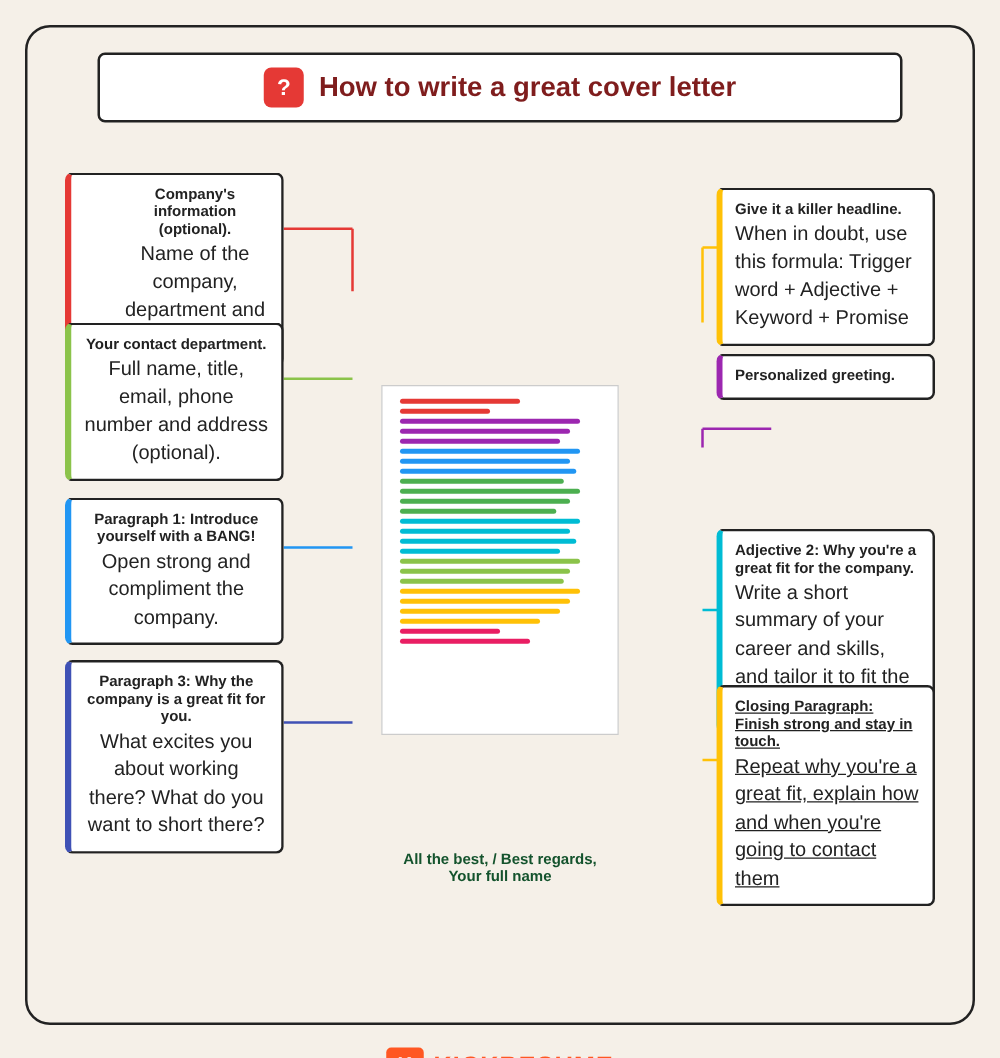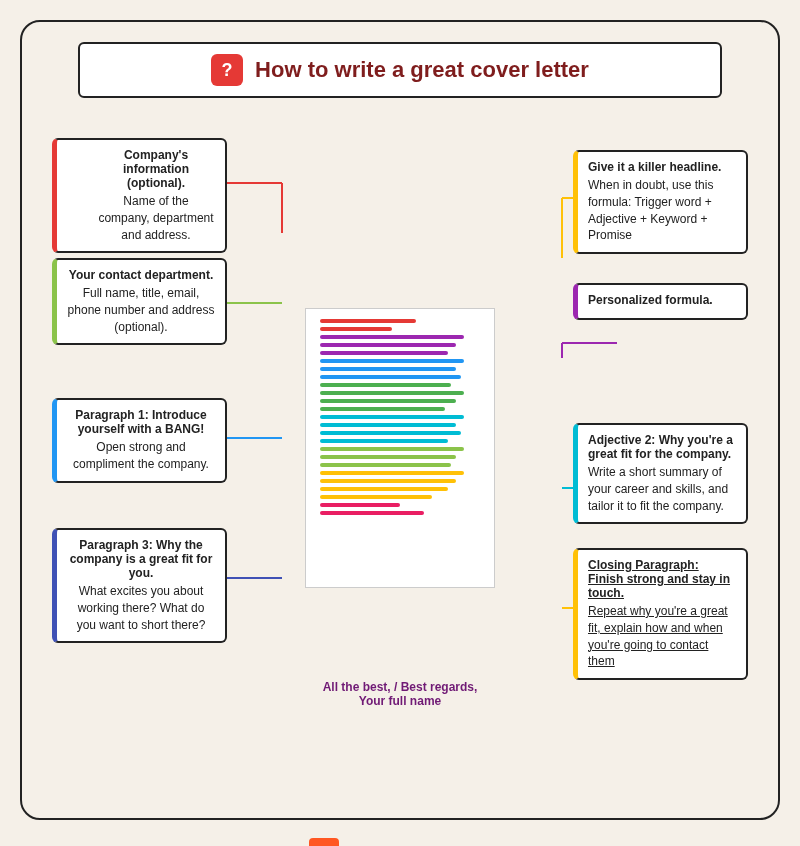--- a/index.html
+++ b/index.html
@@ -101,21 +101,21 @@
       width: 175px;
     }
 
     .info-box-title {
       font-weight: bold;
       margin-bottom: 3px;
       font-size: 12px;
     }
 
     .info-box-text {
-      font-size: 12px;
+      font-size: 16px;
       line-height: 1.4;
     }
 
     
     .box-company {
       top: 10px;
       left: 10px;
       border-left: 5px solid #e53935;
       padding-left: 40px;
     }
@@ -170,21 +170,21 @@
 
     
     .signature-box {
       position: absolute;
       bottom: 60px;
       left: 50%;
       transform: translateX(-50%);
       text-align: center;
       font-size: 12px;
       font-weight: bold;
-      color: #701a75;
+      color: #14532d;
       width: 190px;
     }
 
     
     .connector-svg {
       position: absolute;
       top: 0;
       left: 0;
       width: 100%;
       height: 100%;
@@ -303,21 +303,21 @@
       <div class="info-box-title">Paragraph 3: Why the company is a great fit for you.</div>
       <div class="info-box-text">What excites you about working there? What do you want to short there?</div>
     </div>
 
     <div class="info-box box-headline">
       <div class="info-box-title">Give it a killer headline.</div>
       <div class="info-box-text">When in doubt, use this formula: Trigger word + Adjective + Keyword + Promise</div>
     </div>
 
     <div class="info-box box-greeting">
-      <div class="info-box-title">Personalized formula.</div>
+      <div class="info-box-title">Personalized greeting.</div>
     </div>
 
     <div class="info-box box-para2">
       <div class="info-box-title">Adjective 2: Why you're a great fit for the company.</div>
       <div class="info-box-text">Write a short summary of your career and skills, and tailor it to fit the company.</div>
     </div>
 
     <div class="info-box box-closing">
       <div class="info-box-title">Closing Paragraph: Finish strong and stay in touch.</div>
       <div class="info-box-text">Repeat why you're a great fit, explain how and when you're going to contact them</div>

